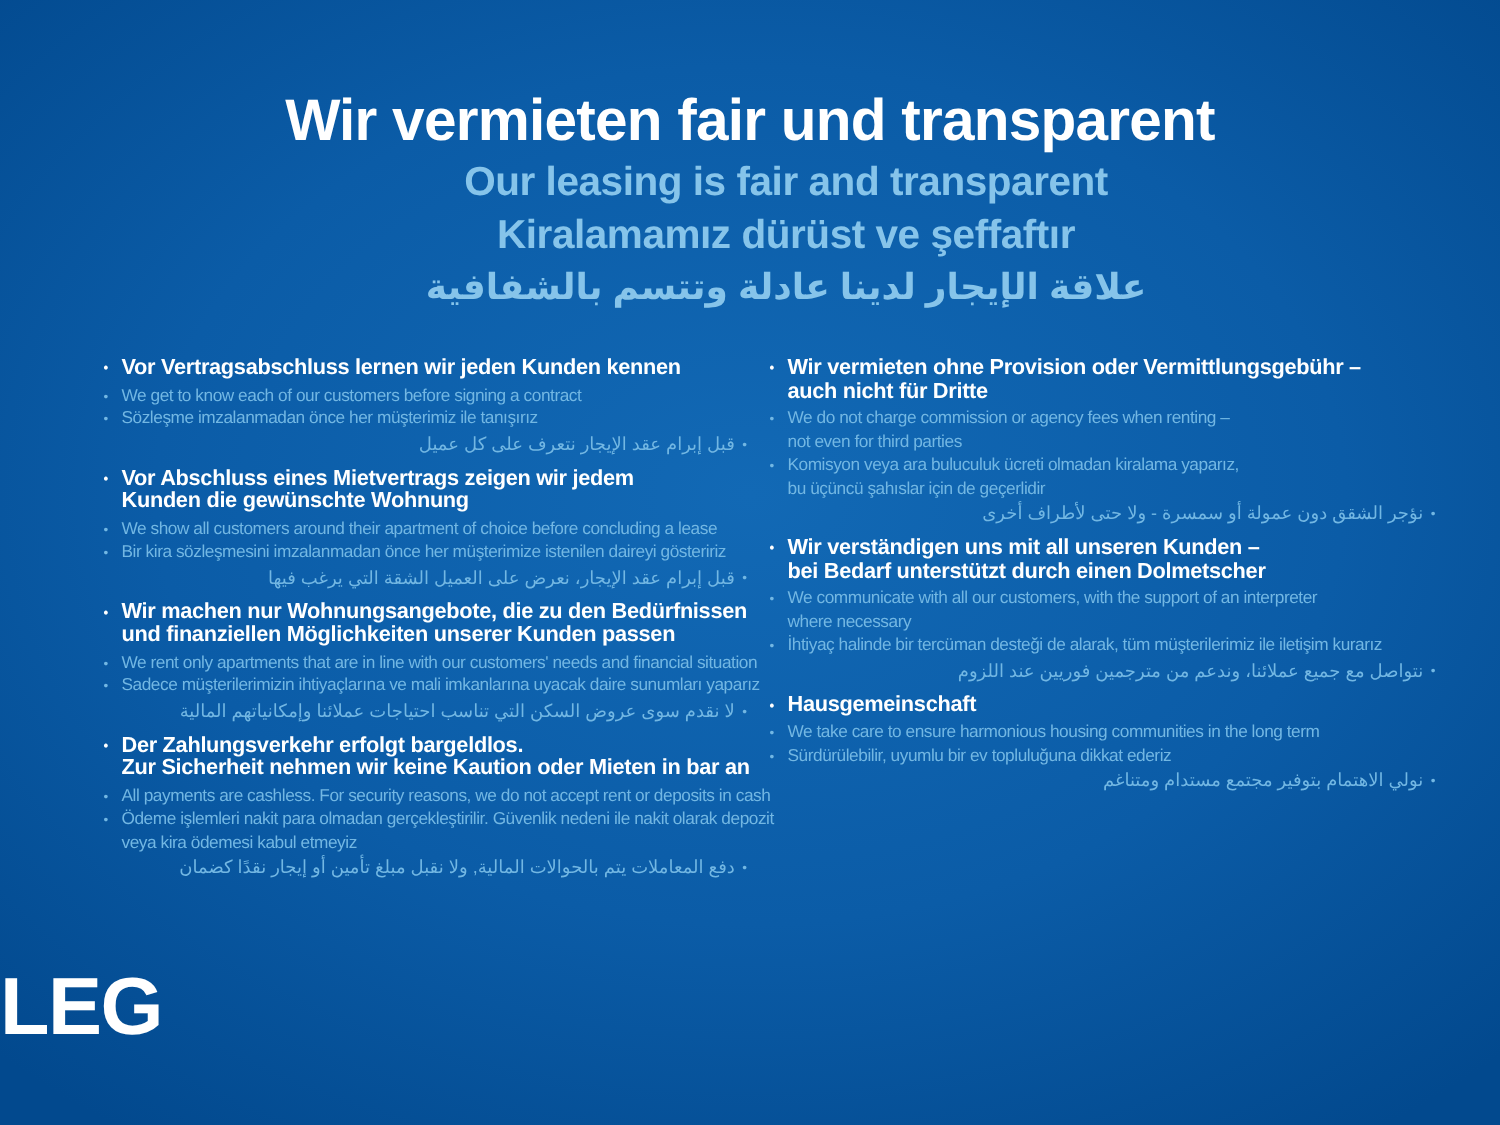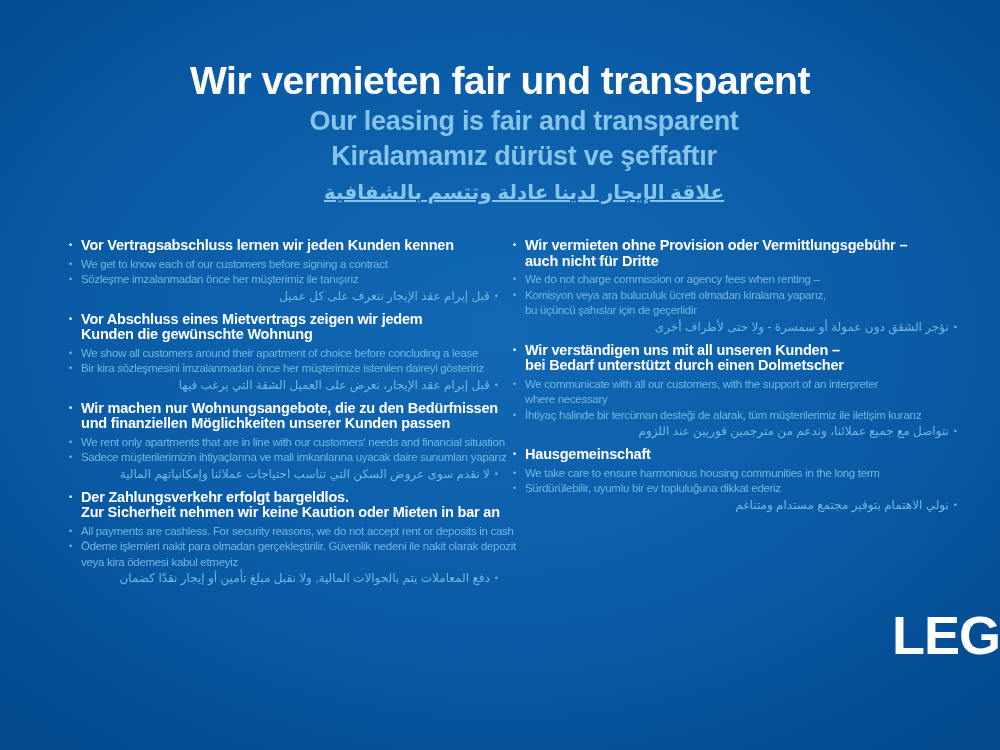--- a/index.html
+++ b/index.html
@@ -16,21 +16,21 @@
   
   .hdr{position:absolute;top:58px;left:0;width:1000px;text-align:center;}
   .hdr h1{
     margin:0;font-size:39px;line-height:46px;font-weight:bold;
     color:var(--primary,#fff);letter-spacing:-0.5px;
   }
   .hdr .sub{
     font-size:27px;line-height:35px;font-weight:bold;
     color:var(--header-sec,#86c4ea);letter-spacing:-0.3px;margin-left:48px;
   }
-  .hdr .sub.arab{font-size:20px;line-height:36px;text-decoration:underline;}
+  .hdr .sub.arab{font-size:24px;line-height:36px;}
   
   .cols{position:absolute;top:238px;left:68px;width:912px;}
   .col{position:absolute;top:0;display:flex;flex-direction:column;gap:7px;}
   .col-left{left:0;width:430px;}
   .col-right{left:444px;width:445px;}
   .grp-de{margin-bottom:3px;}
   .ln{position:relative;padding-left:13px;line-height:15.5px;white-space:nowrap;}
   .ln .blt{
     position:absolute;left:1px;top:0;font-size:9px;line-height:inherit;
   }
@@ -39,21 +39,21 @@
   }
   .ln.sub{
     font-size:11.5px;color:var(--secondary,#72b7e3);letter-spacing:-0.3px;
   }
   .ln.arab{
     padding-left:0;display:flex;justify-content:flex-end;align-items:center;gap:5px;
     font-size:12px;font-weight:normal;color:var(--secondary,#72b7e3);line-height:17px;
   }
   .ln.arab .blt-r{font-size:9px;}
   
-  .ftr{position:absolute;top:608px;left:0;width:1000px;text-align:right;}
+  .ftr{position:absolute;top:644px;left:0;width:1000px;text-align:left;}
   .logo{
     display:inline-block;font-size:54px;font-weight:bold;line-height:54px;
     color:var(--primary,#fff);letter-spacing:-1px;
   }
 </style>
 </head>
 <body>
 
 <div class="poster">
 
@@ -132,20 +132,21 @@
         </div>
       </section>
     <section class="col col-right" id="col-right">
         <div class="item">
           <div class="grp grp-de">
             <div class="ln de first"><span class="blt">•</span><span class="txt">Wir vermieten ohne Provision oder Vermittlungsgebühr –</span></div>
             <div class="ln de cont"><span class="txt">auch nicht für Dritte</span></div>
           </div>
           <div class="grp grp-en">
             <div class="ln sub first"><span class="blt">•</span><span class="txt">We do not charge commission or agency fees when renting –</span></div>
+            <div class="ln sub cont"><span class="txt">not even for third parties</span></div>
           </div>
           <div class="grp grp-tr">
             <div class="ln sub first"><span class="blt">•</span><span class="txt">Komisyon veya ara buluculuk ücreti olmadan kiralama yaparız,</span></div>
             <div class="ln sub cont"><span class="txt">bu üçüncü şahıslar için de geçerlidir</span></div>
           </div>
           <div class="ln arab">
             <span class="txt" dir="rtl">نؤجر الشقق دون عمولة أو سمسرة - ولا حتى لأطراف أخرى</span>
             <span class="blt-r">•</span>
           </div>
         </div>

